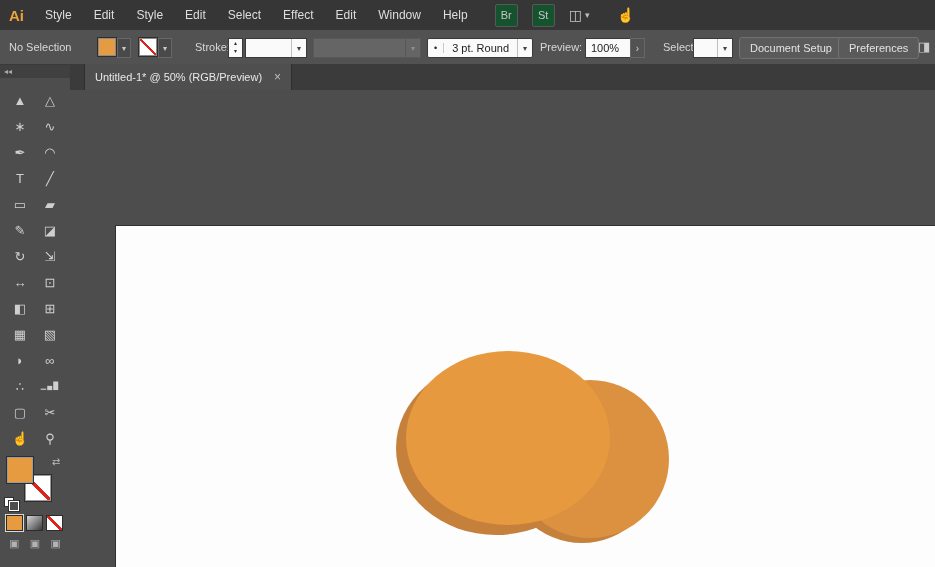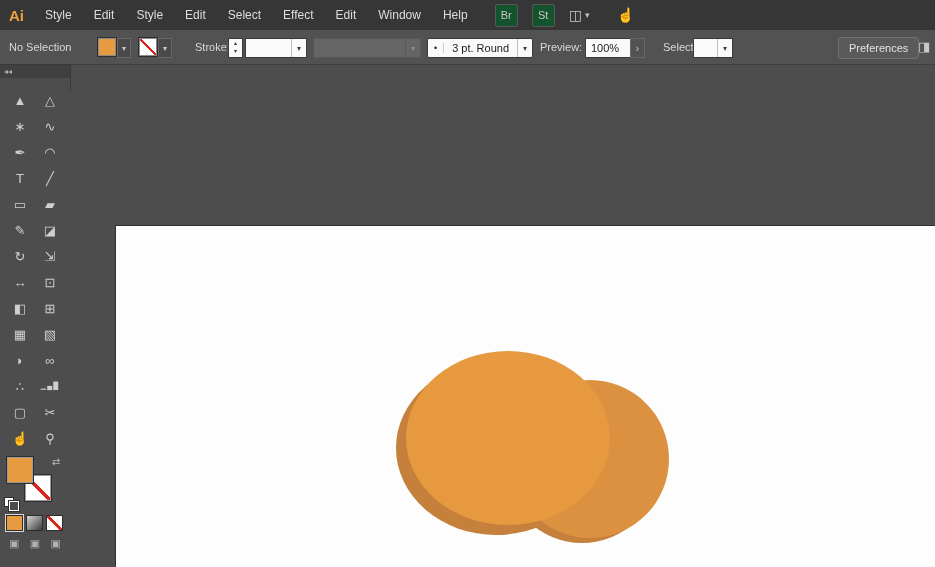--- a/index.html
+++ b/index.html
@@ -138,24 +138,31 @@
       <span style="padding-left:5px;">100%</span>
     </div>
     <div class="abs popout" style="left:630px;top:8px;">›</div>
 
     <div class="abs cb-label" style="left:663px;">Select:</div>
     <div class="abs combo" style="left:693px;top:8px;width:38px;">
       <span style="flex:1;"></span>
       <span class="arr">▾</span>
     </div>
 
+    <div class="abs btn" style="left:739px;top:7px;">Document Setup</div>
     <div class="abs btn" style="left:838px;top:7px;">Preferences</div>
     <div class="abs" style="left:918px;top:9px;color:#C9C9C9;font-size:13px;">◨</div>
   </div>
 
+  <div class="tabstrip">
+    <div class="tab">
+      <span>Untitled-1* @ 50% (RGB/Preview)</span>
+      <span class="tab-close">×</span>
+    </div>
+  </div>
 
   <div class="toolpanel">
     <div class="panel-head">◂◂</div>
     <div class="tools-grid">
       <div class="tool">▲</div>
       <div class="tool">△</div>
       <div class="tool">∗</div>
       <div class="tool">∿</div>
       <div class="tool">✒</div>
       <div class="tool">◠</div>

